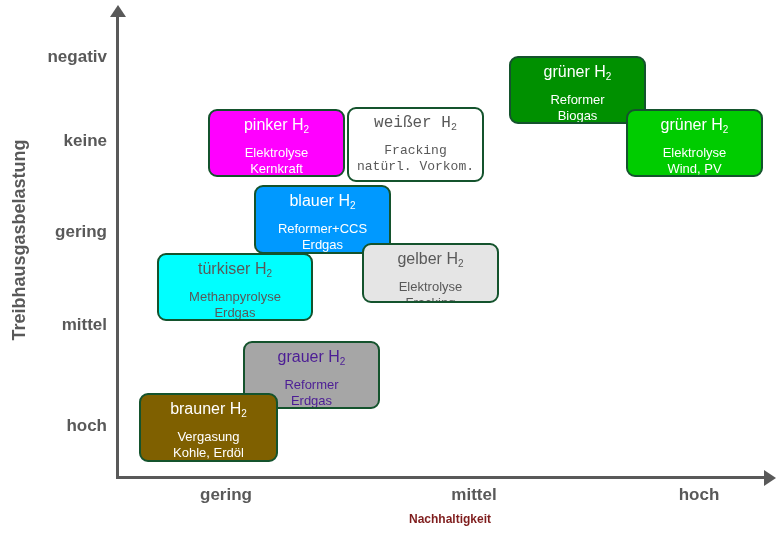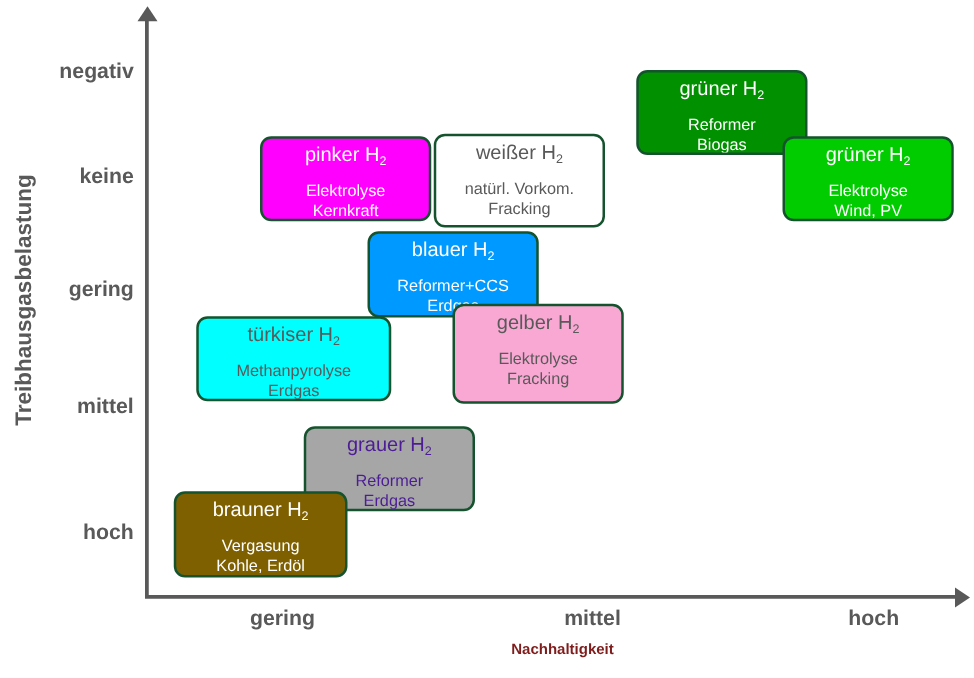--- a/index.html
+++ b/index.html
@@ -61,42 +61,42 @@
         <div>Wind, PV</div>
       </div>
     </div>
     <div class="box" style="left: 208px; top: 109px; width: 137px; height: 68px; background: rgb(255, 0, 255); color: rgb(255, 255, 255);">
       <div class="title"><span>pinker</span> <span>H</span><sub>2</sub></div>
       <div class="desc">
         <div>Elektrolyse</div>
         <div>Kernkraft</div>
       </div>
     </div>
-    <div class="box" style="left: 347px; top: 107px; width: 137px; height: 75px; background: rgb(255, 255, 255); color: rgb(89, 89, 89);">
+    <div class="box" style="left: 347px; top: 107px; width: 137px; height: 75px; background: rgb(255, 255, 255); color: rgb(89, 89, 89); font-family: Liberation Mono, monospace;">
       <div class="title"><span>weißer</span> <span>H</span><sub>2</sub></div>
       <div class="desc">
+        <div>Fracking</div>
         <div>natürl. Vorkom.</div>
-        <div>Fracking</div>
       </div>
     </div>
-    <div class="box" style="left: 254px; top: 185px; width: 137px; height: 69px; background: rgb(0, 153, 255); color: rgb(255, 255, 255); margin-left: 40px;">
+    <div class="box" style="left: 254px; top: 185px; width: 137px; height: 69px; background: rgb(0, 153, 255); color: rgb(255, 255, 255);">
       <div class="title"><span>blauer</span> <span>H</span><sub>2</sub></div>
       <div class="desc">
         <div>Reformer+CCS</div>
         <div>Erdgas</div>
       </div>
     </div>
     <div class="box" style="left: 157px; top: 253px; width: 156px; height: 68px; background: rgb(0, 255, 255); color: rgb(89, 89, 89);">
       <div class="title"><span>türkiser</span> <span>H</span><sub>2</sub></div>
       <div class="desc">
         <div>Methanpyrolyse</div>
         <div>Erdgas</div>
       </div>
     </div>
-    <div class="box" style="left: 362px; top: 243px; width: 137px; height: 80px; background: #f9a8d4; color: rgb(89, 89, 89); text-align: center;">
+    <div class="box" style="left: 362px; top: 243px; width: 137px; height: 60px; background: #e5e5e5; color: rgb(89, 89, 89); text-align: center;">
       <div class="title"><span>gelber</span> <span>H</span><sub>2</sub></div>
       <div class="desc">
         <div>Elektrolyse</div>
         <div>Fracking</div>
       </div>
     </div>
     <div class="box" style="left: 243px; top: 341px; width: 137px; height: 68px; background: rgb(166, 166, 166); color: #4c1d95;">
       <div class="title"><span>grauer</span> <span>H</span><sub>2</sub></div>
       <div class="desc">
         <div>Reformer</div>

